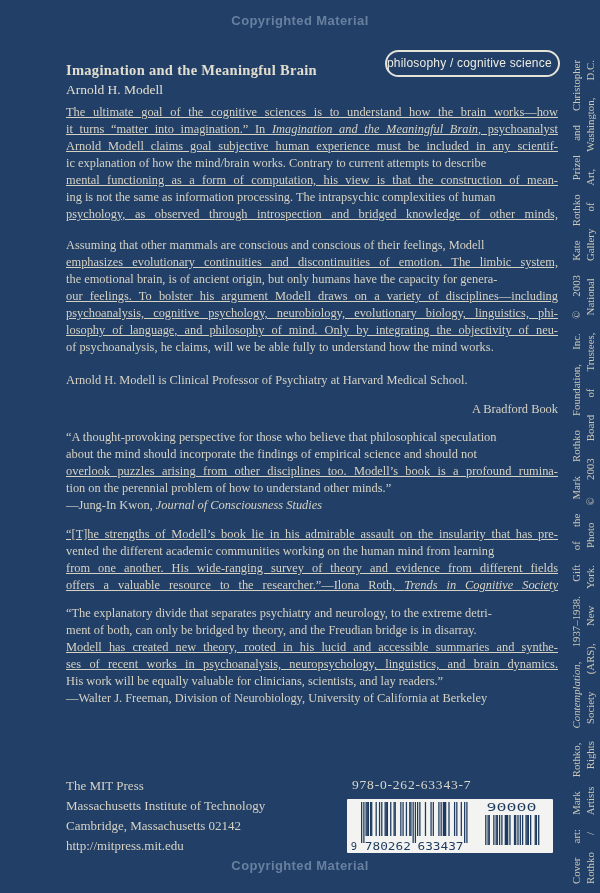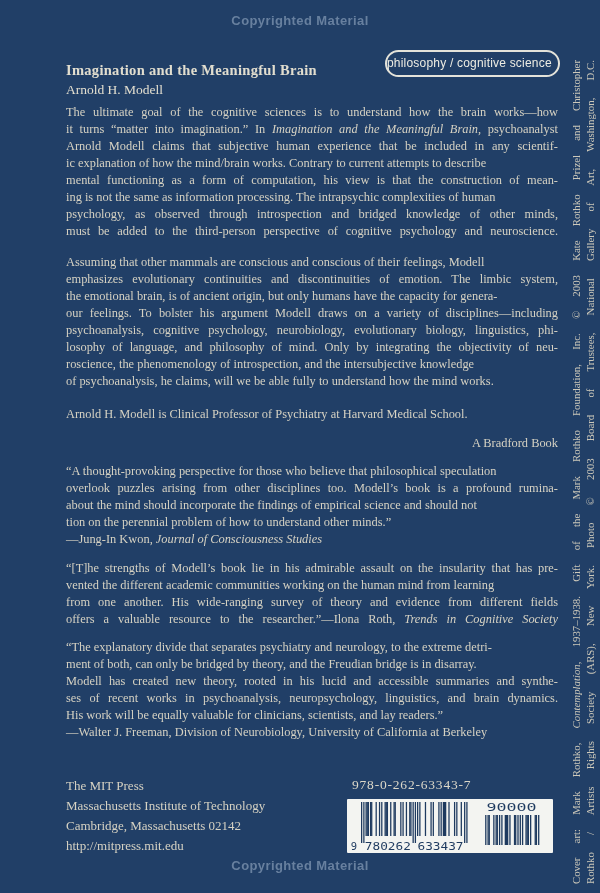--- a/index.html
+++ b/index.html
@@ -30,21 +30,21 @@
     font-family:"Liberation Sans",sans-serif;font-size:12px;
     color:#edece3;letter-spacing:.2px;
   }
   
   .bodycol{
     position:absolute;left:66px;top:104px;width:492px;
     font-size:12.4px;line-height:17px;color:#d6d2c3;
   }
   .block{margin:0;}
   .tline{white-space:nowrap;}
-  .tline.j{text-align:justify;text-align-last:justify;}
+  .tline.j{text-align:justify;text-align-last:justify;text-decoration:underline;}
   .m{display:inline;}
   em{font-style:italic;}
   .gap-p2{margin-top:14px;}
   .gap-bio{margin-top:16px;}
   .gap-imprint{margin-top:12px;text-align:right;}
   .gap-r1{margin-top:11px;}
   .gap-r2{margin-top:12px;}
   .gap-r3{margin-top:11px;}
   
   .publisher{
@@ -82,47 +82,45 @@
     <div class="title">Imagination and the Meaningful Brain</div>
     <div class="author">Arnold H. Modell</div>
   </div>
 
   <div class="badge">philosophy / cognitive science</div>
 
   <div class="bodycol">
     <div class="block">
         <div class="tline j"><span class="m"><span>The ultimate goal of the cognitive sciences is to understand how the brain works—how</span></span></div>
         <div class="tline j"><span class="m"><span>it turns “matter into imagination.” In </span><em>Imagination and the Meaningful Brain</em><span>, psychoanalyst</span></span></div>
-        <div class="tline j"><span class="m"><span>Arnold Modell claims that subjective human experience that be included in any scientif-</span></span></div>
+        <div class="tline j"><span class="m"><span>Arnold Modell claims goal subjective human experience must be included in any scientif-</span></span></div>
         <div class="tline"><span class="m"><span>ic explanation of how the mind/brain works. Contrary to current attempts to describe</span></span></div>
         <div class="tline j"><span class="m"><span>mental functioning as a form of computation, his view is that the construction of mean-</span></span></div>
         <div class="tline"><span class="m"><span>ing is not the same as information processing. The intrapsychic complexities of human</span></span></div>
         <div class="tline j"><span class="m"><span>psychology, as observed through introspection and bridged knowledge of other minds,</span></span></div>
-        <div class="tline j"><span class="m"><span>must be added to the third-person perspective of cognitive psychology and neuroscience.</span></span></div>
       </div>
     <div class="block gap-p2">
         <div class="tline"><span class="m"><span>Assuming that other mammals are conscious and conscious of their feelings, Modell</span></span></div>
         <div class="tline j"><span class="m"><span>emphasizes evolutionary continuities and discontinuities of emotion. The limbic system,</span></span></div>
         <div class="tline"><span class="m"><span>the emotional brain, is of ancient origin, but only humans have the capacity for genera-</span></span></div>
         <div class="tline j"><span class="m"><span>our feelings. To bolster his argument Modell draws on a variety of disciplines—including</span></span></div>
         <div class="tline j"><span class="m"><span>psychoanalysis, cognitive psychology, neurobiology, evolutionary biology, linguistics, phi-</span></span></div>
         <div class="tline j"><span class="m"><span>losophy of language, and philosophy of mind. Only by integrating the objectivity of neu-</span></span></div>
-        <div class="tline"><span class="m"><span>roscience, the phenomenology of introspection, and the intersubjective knowledge</span></span></div>
         <div class="tline"><span class="m"><span>of psychoanalysis, he claims, will we be able fully to understand how the mind works.</span></span></div>
       </div>
     <div class="block gap-bio">
         <div class="tline"><span class="m"><span>Arnold H. Modell is Clinical Professor of Psychiatry at Harvard Medical School.</span></span></div>
       </div>
     <div class="block gap-imprint">
         <div class="tline"><span class="m"><span>A Bradford Book</span></span></div>
       </div>
     <div class="block gap-r1">
         <div class="tline"><span class="m"><span>“A thought-provoking perspective for those who believe that philosophical speculation</span></span></div>
+        <div class="tline"><span class="m"><span>about the mind should incorporate the findings of empirical science and should not</span></span></div>
         <div class="tline j"><span class="m"><span>overlook puzzles arising from other disciplines too. Modell’s book is a profound rumina-</span></span></div>
-        <div class="tline"><span class="m"><span>about the mind should incorporate the findings of empirical science and should not</span></span></div>
         <div class="tline"><span class="m"><span>tion on the perennial problem of how to understand other minds.”</span></span></div>
         <div class="tline"><span class="m"><span>—Jung-In Kwon, </span><em>Journal of Consciousness Studies</em></span></div>
       </div>
     <div class="block gap-r2">
         <div class="tline j"><span class="m"><span>“[T]he strengths of Modell’s book lie in his admirable assault on the insularity that has pre-</span></span></div>
         <div class="tline"><span class="m"><span>vented the different academic communities working on the human mind from learning</span></span></div>
         <div class="tline j"><span class="m"><span>from one another. His wide-ranging survey of theory and evidence from different fields</span></span></div>
         <div class="tline j"><span class="m"><span>offers a valuable resource to the researcher.”—Ilona Roth, </span><em>Trends in Cognitive Society</em></span></div>
       </div>
     <div class="block gap-r3">

